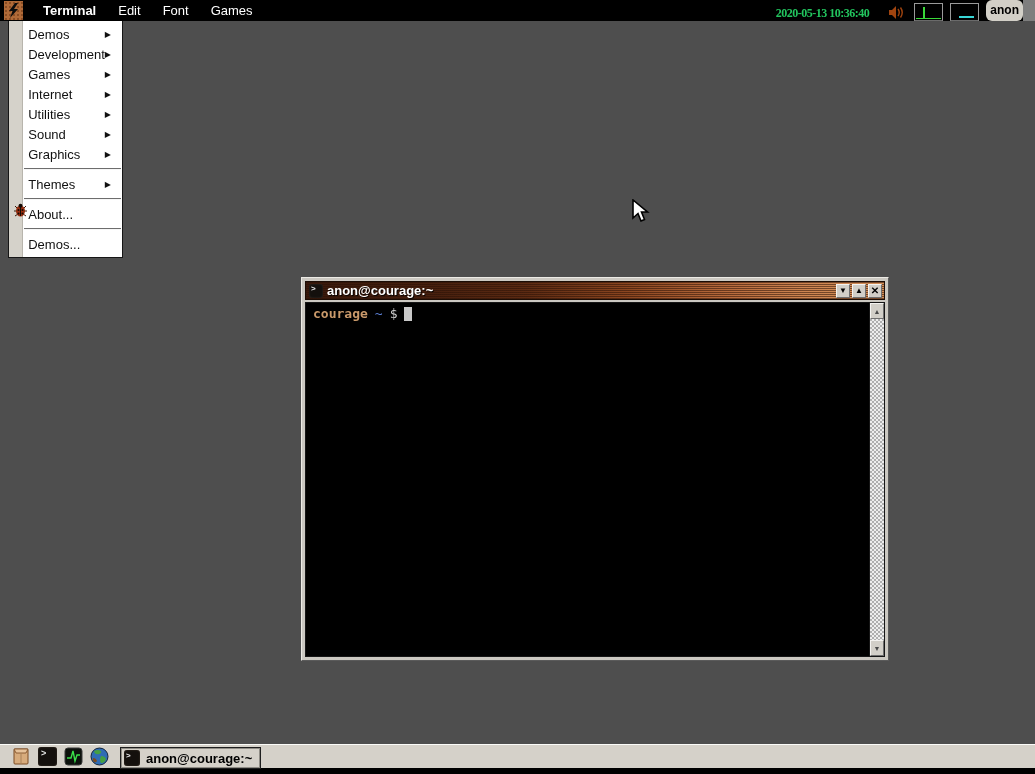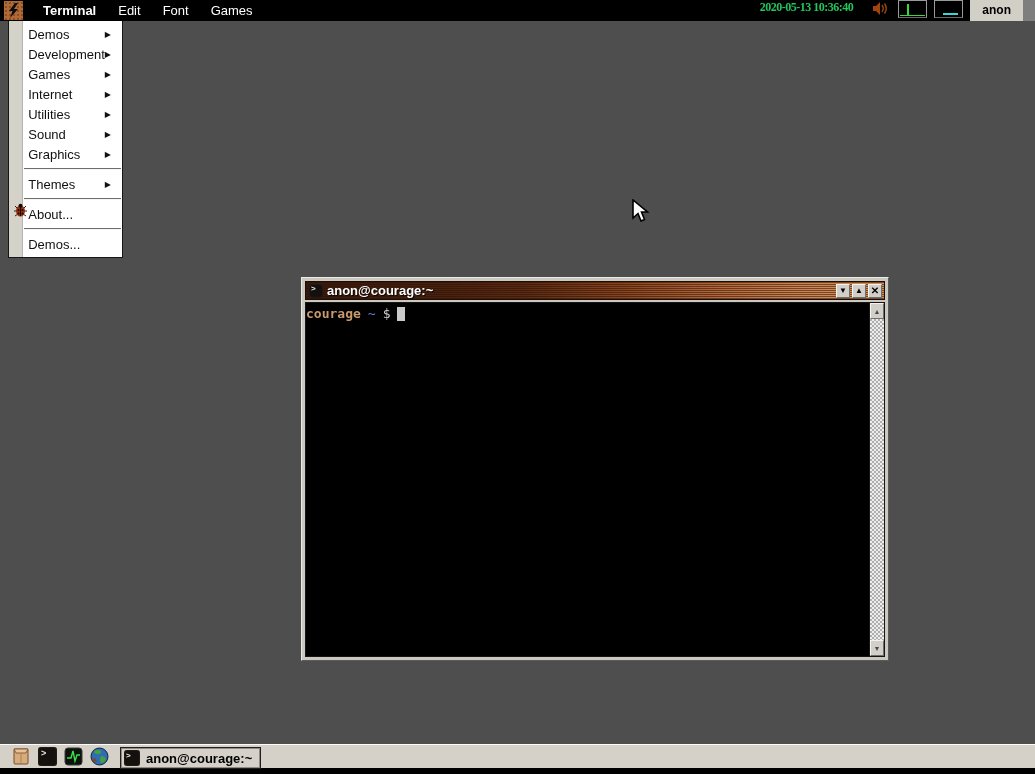--- a/index.html
+++ b/index.html
@@ -1,37 +1,37 @@
 <!DOCTYPE html>
 <html><head>
 <meta charset="utf-8">
 <style>
   * { margin:0; padding:0; box-sizing:border-box; }
   html,body { width:1035px; height:774px; overflow:hidden; }
   body { font-family:"Liberation Sans", sans-serif; background:#4e4e4e; position:relative; }
 
   
   .menubar { position:absolute; left:0; top:0; width:1035px; height:21px; background:#000;
-             display:flex; align-items:flex-start; z-index:30; }
+             display:flex; align-items:flex-end; z-index:30; }
   .launcher { width:19px; height:19px; margin:1px 0 1px 4px; background:#b06a38;
               background-image:radial-gradient(#8a4d24 1px, transparent 1px); background-size:4px 4px;
               display:flex; align-items:center; justify-content:center; }
   .menu-item { color:#fff; font-size:13px; padding:0 11px; line-height:21px; }
   .menu-item.first { font-weight:bold; margin-left:9px; }
   .mb-spacer { flex:1; }
   .clock { color:#22c55e; font-family:Liberation Serif, serif; font-weight:bold; font-size:12px;
            letter-spacing:-0.5px; margin-right:18px; }
   .speaker { width:17px; height:17px; margin-right:10px; }
   .monitor { width:29px; height:18px; background:#000; border:1px solid #9a9a9a; border-bottom-color:#6a6a6a;
              position:relative; margin-right:7px; }
   .monitor .base-green { position:absolute; left:1px; right:1px; bottom:1px; height:1px; background:#3ad83a; }
   .monitor .spike { position:absolute; left:8px; bottom:1px; width:2px; height:12px; background:#3ad83a; }
   .monitor .base-cyan { position:absolute; left:8px; right:4px; bottom:2px; height:2px; background:#38d6d6; }
   .user-chip { height:21px; background:#d2cfc7; color:#000; font-weight:bold; font-size:12px;
-               line-height:21px; padding:0 12px; }
+               line-height:21px; padding:0 4px;border-radius:6px; }
   .mb-endcap { width:12px; height:21px; background:#7e7e7e; }
 
   
   .app-menu { position:absolute; left:8px; top:21px; width:115px; background:#fff;
               border:1px solid #161616; border-top:none; display:flex; z-index:25; }
   .app-menu .strip { width:22px; background:#d5d2ca; border-right:1px solid #b8b5ad; position:relative; }
   .ladybug { position:absolute; left:4px; top:182px; }
   .app-menu .items { flex:1; padding:3px 0; }
   .mi { height:20px; display:flex; align-items:center; padding:0 10px 0 5px; font-size:13px; color:#111; }
   .mi .lbl { flex:1; }
@@ -49,21 +49,21 @@
               padding:0 2px; }
   .win-icon { width:14px; height:14px; background:#14100d; border-radius:3px; margin:0 4px 0 1px;
               position:relative; box-shadow: inset 0 0 2px #3c342c; }
   .win-icon::before { content:">"; position:absolute; left:2px; top:0px; color:#e8e8e8; font-size:8px; font-weight:bold; }
   .win-title { color:#fff; font-weight:bold; font-size:13px; text-shadow:1px 1px 0 rgba(0,0,0,0.85); flex:1; }
   .win-btn { width:14px; height:14px; background:#d2cfc8; border:1px solid; border-color:#f4f3f0 #6e6e6e #6e6e6e #f4f3f0;
              display:flex; align-items:center; justify-content:center;
              font-size:8px; color:#000; margin-left:2px; font-weight:bold; line-height:1; }
   .win-btn.close { font-size:10px; }
   .window-body { position:relative; margin-top:2px; height:355px; border:1px solid #161616; background:#000; }
-  .term { position:absolute; left:0; top:0; right:15px; bottom:0; background:#000; padding:3px 0;
+  .term { position:absolute; left:0; top:0; right:15px; bottom:0; background:#000; padding:3px 7px;
           font-family:"DejaVu Sans Mono", monospace; font-size:13px; font-weight:bold;border-radius:9px; }
   .prompt-host { color:#c9996a; }
   .prompt-cwd  { color:#5b7fd4; margin:0 7px; font-weight:normal; }
   .prompt-sym  { color:#cfcfcf; font-weight:normal; }
   .cursor { display:inline-block; width:8px; height:14px; background:#c9c9c9; vertical-align:text-bottom; margin-left:7px; }
   .scrollbar { position:absolute; right:0; top:0; bottom:0; width:15px; border-left:1px solid #161616;
                background:conic-gradient(#ededed 25%, #aeaeae 0 50%, #ededed 0 75%, #aeaeae 0);
                background-size:4px 4px; }
   .sb-btn { position:absolute; left:0; width:14px; height:16px; background:#d2cfc8;
             border:1px solid; border-color:#f4f3f0 #6e6e6e #6e6e6e #f4f3f0;

